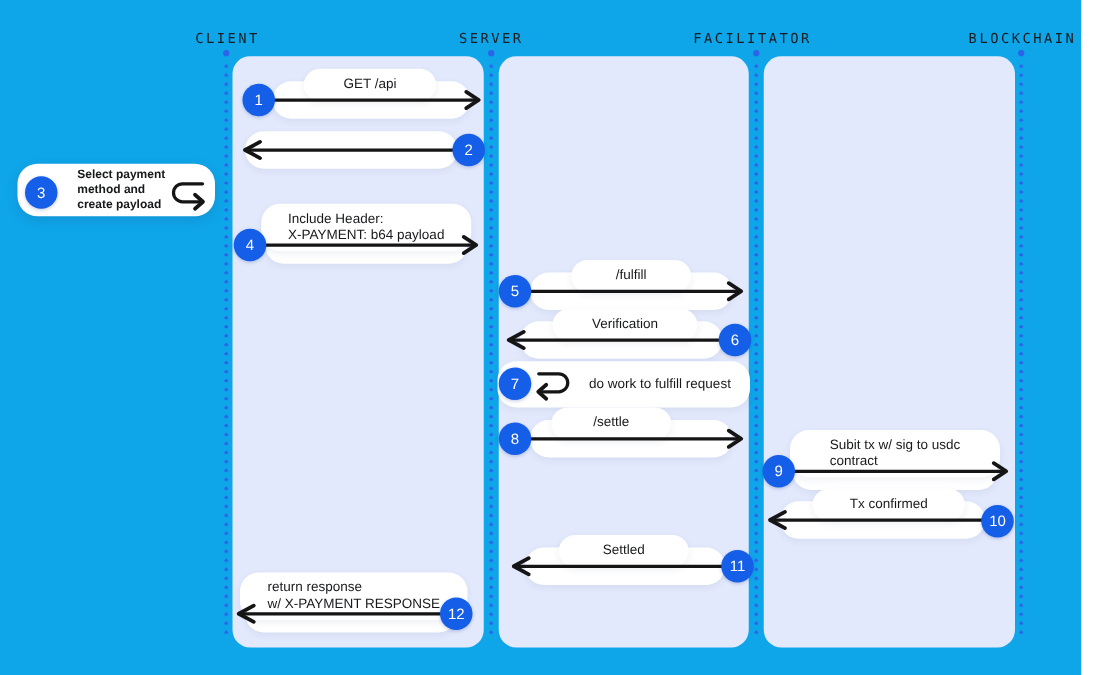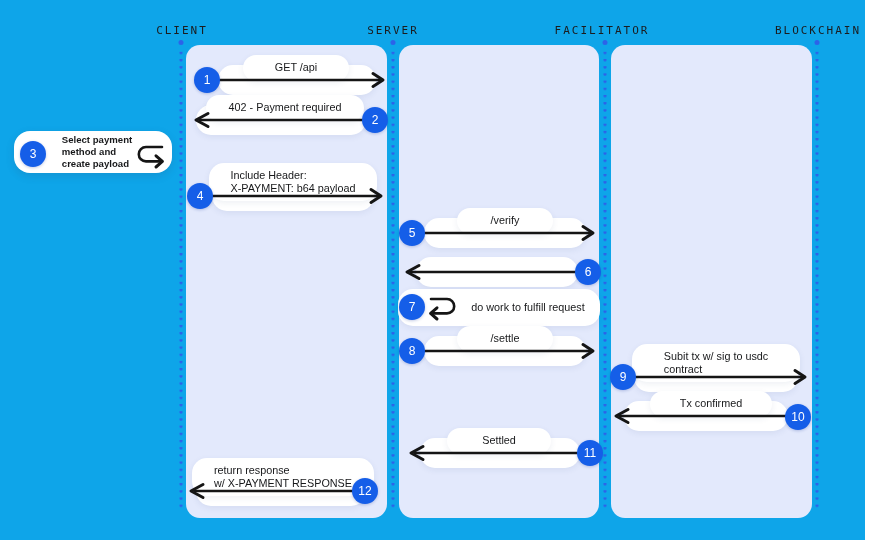--- a/index.html
+++ b/index.html
@@ -78,23 +78,20 @@
   <div class="bubble z3" style="left:243px;top:55px;width:106px;height:26px">
     <div class="lbl">GET /api</div>
   </div>
   <svg class="arrow-svg z4" style="left:205px;top:68px" width="184" height="24">
     <line class="arrow-line" x1="2" y1="12" x2="176" y2="12"></line>
     <polyline class="arrow-head" points="168,5.5 178,12 168,18.5"></polyline>
   </svg>
   <div class="num" style="left:194px;top:67px">1</div>
 
   <div class="bubble z2" style="left:196px;top:105px;width:170px;height:30px"></div>
-  <div class="bubble z3" style="left:206px;top:95px;width:158px;height:26px">
-    <div class="lbl">402 - Payment required</div>
-  </div>
   <svg class="arrow-svg z4" style="left:192px;top:108px" width="187" height="24">
     <line class="arrow-line" x1="183" y1="12" x2="8" y2="12"></line>
     <polyline class="arrow-head" points="16,5.5 4,12 16,18.5"></polyline>
   </svg>
   <div class="num" style="left:362px;top:107px">2</div>
 
   <div class="note-box z2" style="left:14px;top:131px;width:158px;height:42px">
     <div class="lbl">Select payment
 method and
 create payload</div>
@@ -111,46 +108,49 @@
 X-PAYMENT: b64 payload</div>
   </div>
   <svg class="arrow-svg z4" style="left:198px;top:184px" width="191" height="24">
     <line class="arrow-line" x1="2" y1="12" x2="181" y2="12"></line>
     <polyline class="arrow-head" points="173,5.5 183,12 173,18.5"></polyline>
   </svg>
   <div class="num" style="left:187px;top:183px">4</div>
 
   <div class="bubble z2" style="left:424px;top:218px;width:162px;height:30px"></div>
   <div class="bubble z3" style="left:457px;top:208px;width:96px;height:26px">
-    <div class="lbl">/verify</div>
+    <div class="lbl">/fulfill</div>
   </div>
   <svg class="arrow-svg z4" style="left:410px;top:221px" width="191" height="24">
     <line class="arrow-line" x1="2" y1="12" x2="181" y2="12"></line>
     <polyline class="arrow-head" points="173,5.5 183,12 173,18.5"></polyline>
   </svg>
   <div class="num" style="left:399px;top:220px">5</div>
 
   <div class="bubble z2" style="left:416px;top:257px;width:162px;height:30px"></div>
+  <div class="bubble z3" style="left:442px;top:247px;width:116px;height:26px">
+    <div class="lbl">Verification</div>
+  </div>
   <svg class="arrow-svg z4" style="left:403px;top:260px" width="189" height="24">
     <line class="arrow-line" x1="185" y1="12" x2="8" y2="12"></line>
     <polyline class="arrow-head" points="16,5.5 4,12 16,18.5"></polyline>
   </svg>
   <div class="num" style="left:575px;top:259px">6</div>
 
   <div class="bubble z2" style="left:398px;top:289px;width:202px;height:37px">
     <div class="lbl" style="padding-left:58px">do work to fulfill request</div>
   </div>
   <svg class="arrow-svg z4" style="left:424px;top:292px" width="34" height="30" viewBox="0 0 34 30">
     <path class="loop-path" d="M 7 7 H 23 a 7.2 7.2 0 0 1 0 14.4 H 8"></path>
     <polyline class="arrow-head" points="13,15.8 6.6,21.4 13,27"></polyline>
   </svg>
   <div class="num" style="left:399px;top:294px">7</div>
 
   <div class="bubble z2" style="left:424px;top:336px;width:162px;height:30px"></div>
-  <div class="bubble z3" style="left:457px;top:326px;width:96px;height:26px">
+  <div class="bubble z3" style="left:441px;top:326px;width:96px;height:26px">
     <div class="lbl">/settle</div>
   </div>
   <svg class="arrow-svg z4" style="left:410px;top:339px" width="191" height="24">
     <line class="arrow-line" x1="2" y1="12" x2="181" y2="12"></line>
     <polyline class="arrow-head" points="173,5.5 183,12 173,18.5"></polyline>
   </svg>
   <div class="num" style="left:399px;top:338px">8</div>
 
   <div class="bubble z2" style="left:634px;top:362px;width:164px;height:30px"></div>
   <div class="bubble z3" style="left:632px;top:344px;width:168px;height:38px">

